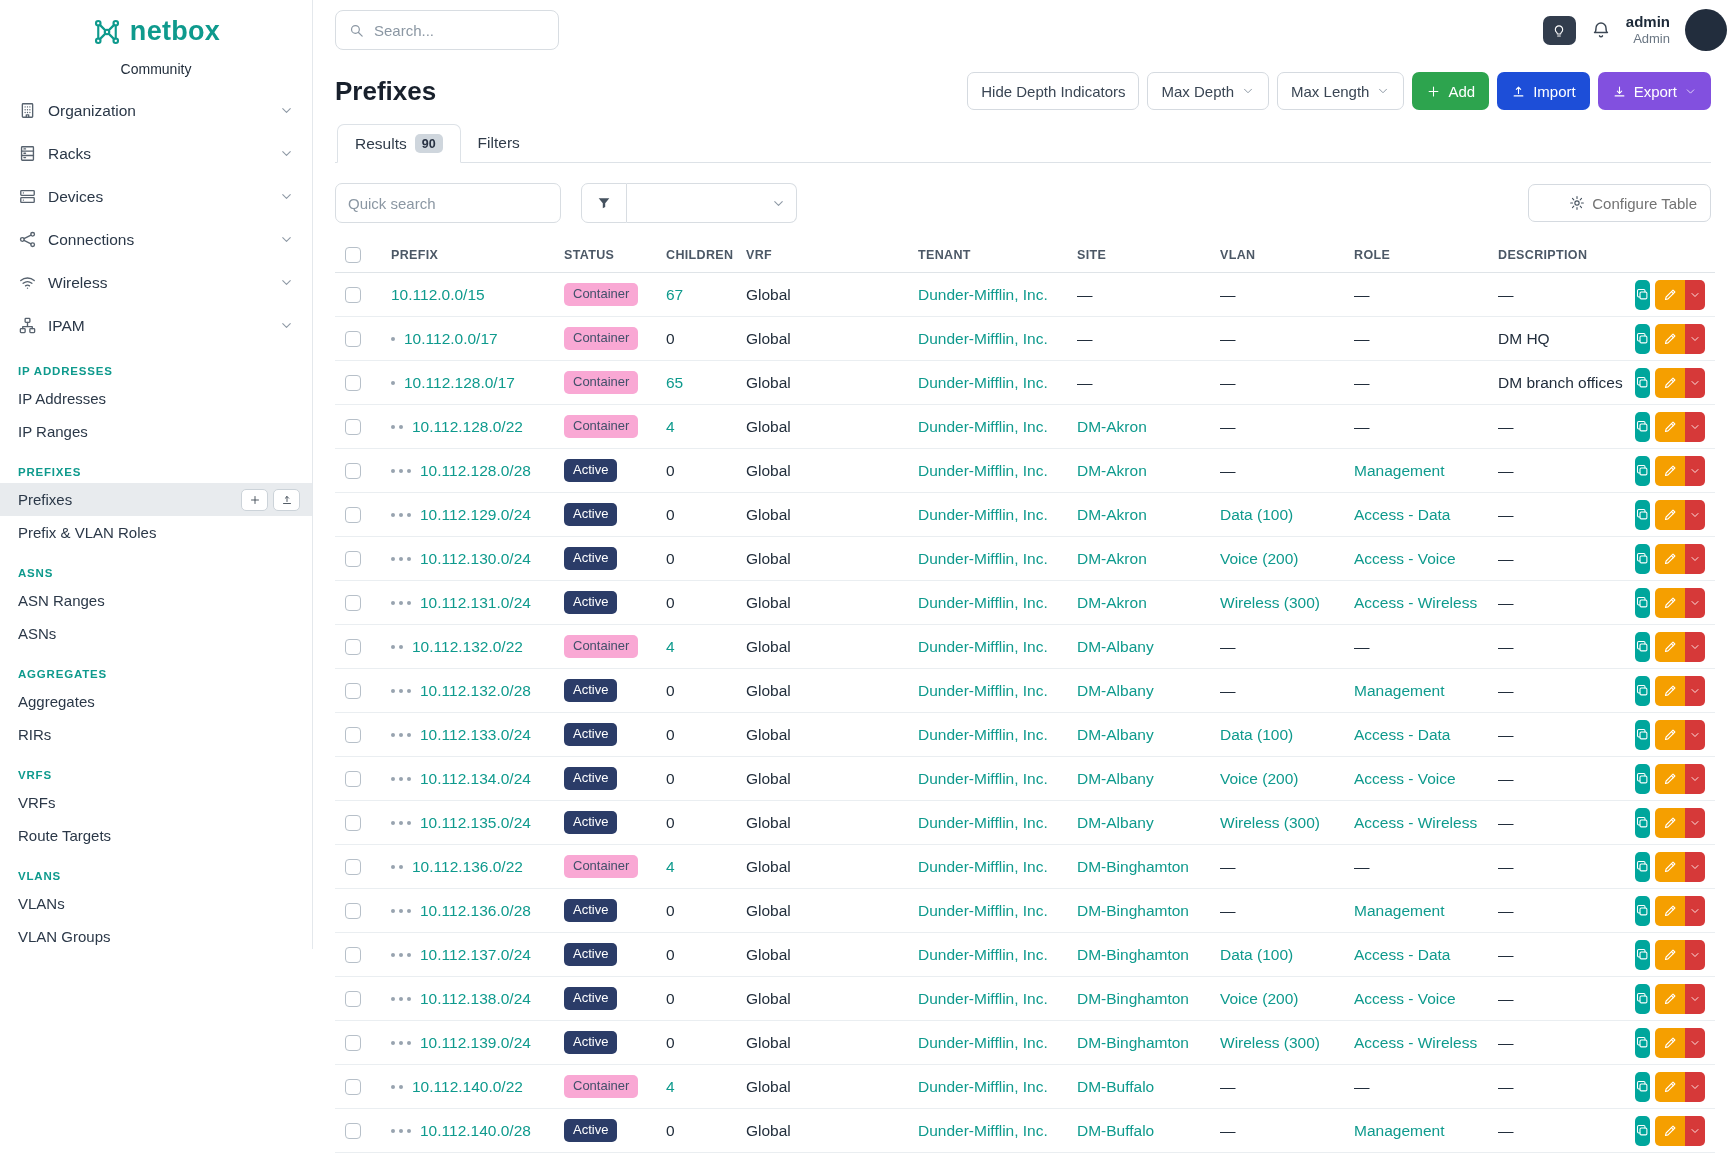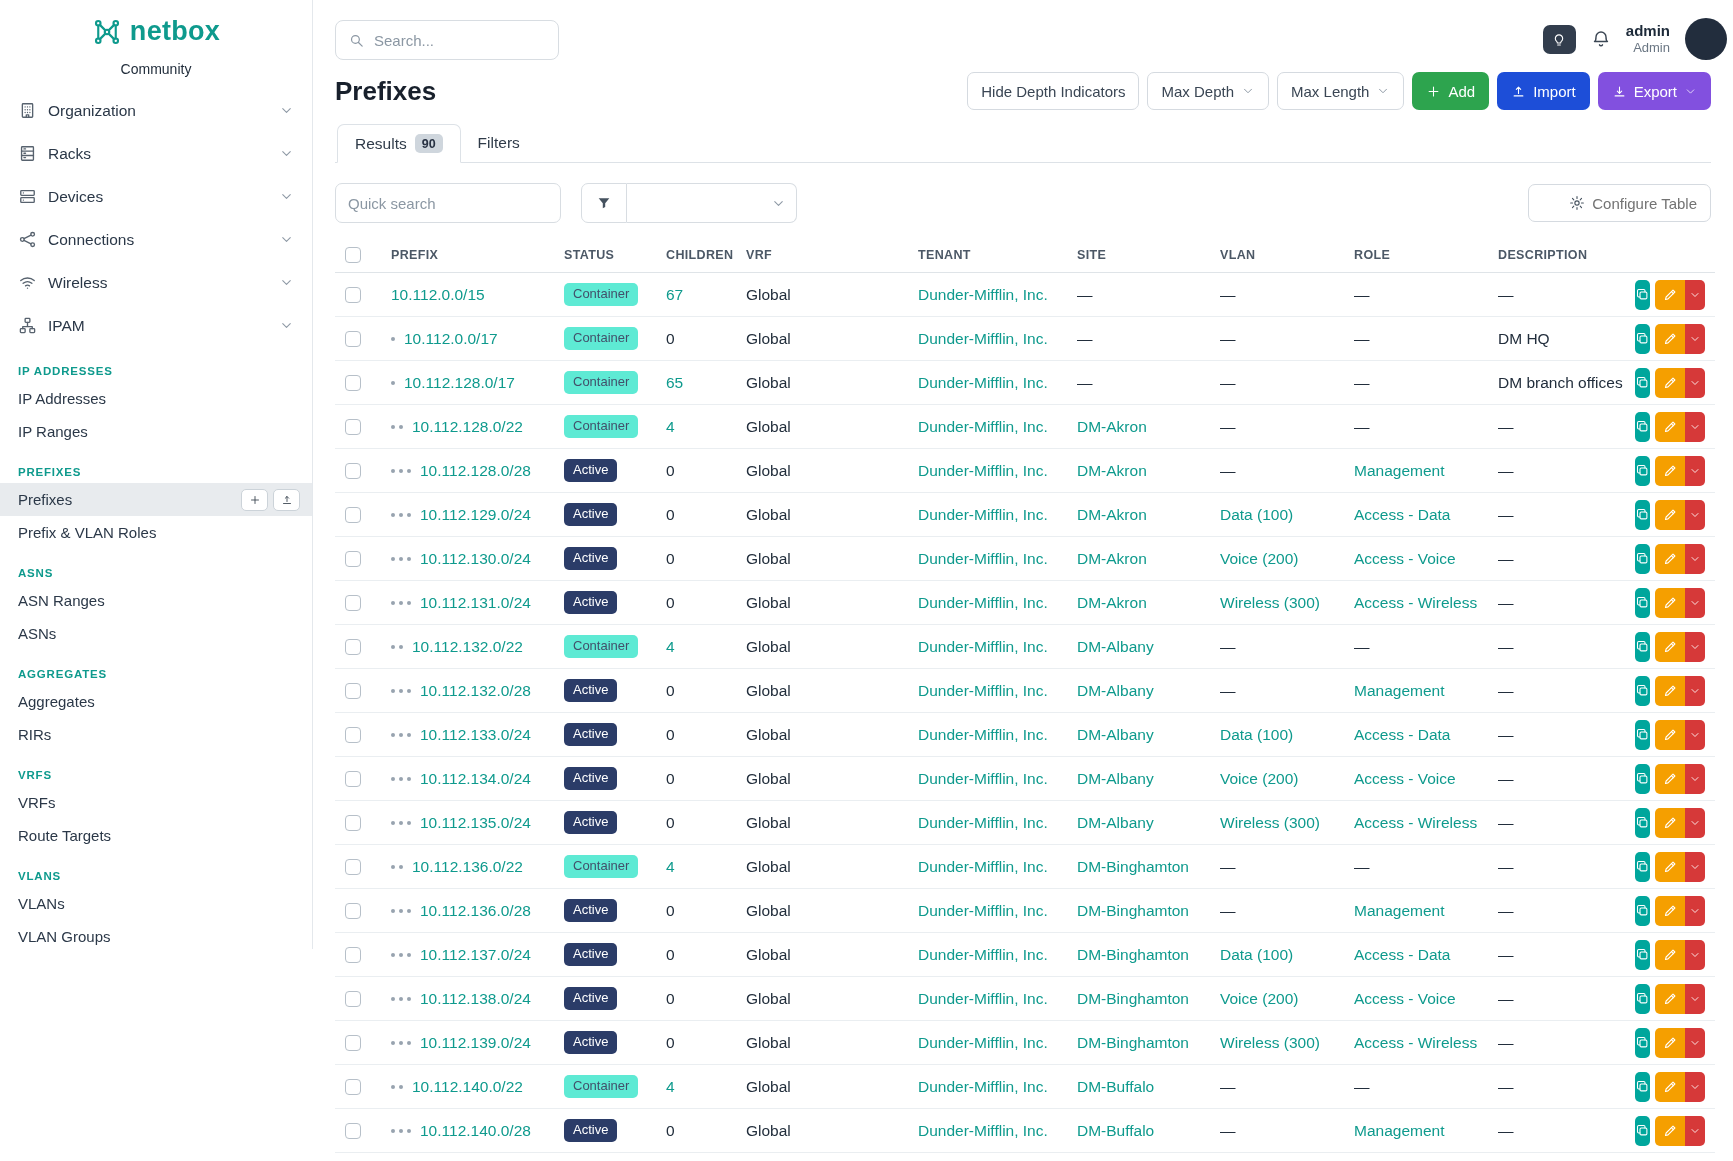--- a/index.html
+++ b/index.html
@@ -16,21 +16,21 @@
   .nav-ic { color: #57626e; display: flex; }
   .nav-chev { margin-left: auto; color: #8e99a5; display: flex; }
   .nav-sec { margin-top: 13px; padding: 5px 18px; font-size: 11.5px; font-weight: 700; letter-spacing: .8px; color: #0e9a8d; }
   .nav-sub { height: 33px; display: flex; align-items: center; padding: 0 12px 0 18px; font-size: 15px; color: #2b3848; cursor: pointer; }
   .nav-sub.active { background: #e8ebee; }
   .sub-actions { margin-left: auto; display: flex; gap: 5px; }
   .mini-btn { width: 27px; height: 22px; border: 1px solid #ccd3d9; background: #fff; border-radius: 5px; display: flex; align-items: center; justify-content: center; color: #333e4a; cursor: pointer; padding: 0; }
 
   
   .main { flex: 1; min-width: 0; display: flex; flex-direction: column; }
-  .topbar { height: 60px; display: flex; align-items: flex-end; padding: 0 22px; }
+  .topbar { height: 60px; display: flex; align-items: center; padding: 0 22px; }
   .search-box { width: 224px; height: 40px; border: 1px solid #d8dde2; border-radius: 8px; display: flex; align-items: center; gap: 9px; padding: 0 12px; color: #8b97a3; background: #fff; }
   .search-box input { border: none; outline: none; flex: 1; min-width: 0; font-size: 15px; font-family: inherit; color: #1d2a39; background: transparent; }
   .search-box input::placeholder { color: #8b97a3; }
   .topbar-right { margin-left: auto; display: flex; align-items: center; gap: 15px; }
   .bulb-btn { width: 33px; height: 29px; border: none; border-radius: 7px; background: #323d4d; color: #fff; display: flex; align-items: center; justify-content: center; cursor: pointer; }
   .bell { color: #3c4754; display: flex; cursor: pointer; }
   .user-meta { text-align: right; line-height: 1.25; cursor: pointer; }
   .user-name { font-weight: 700; font-size: 15px; color: #1d2a39; }
   .user-role { font-size: 13px; color: #6a7683; }
   .avatar { width: 42px; height: 42px; border-radius: 50%; background: #222d3d; margin-right: -16px; flex-shrink: 0; cursor: pointer; }
@@ -66,21 +66,21 @@
   .cfg .bicon { color: #46525f; }
 
   
   .tbl-wrap { margin-top: 14px; }
   table { width: 100%; border-collapse: collapse; table-layout: fixed; }
   th { font-size: 12.5px; font-weight: 700; color: #4c5866; text-align: left; padding: 10px 10px 9px; border-bottom: 1px solid #dfe4e8; letter-spacing: .35px; white-space: nowrap; cursor: pointer; }
   td { height: 44px; padding: 0 10px; border-bottom: 1px solid #eaeef1; font-size: 15.5px; white-space: nowrap; overflow: hidden; vertical-align: middle; }
   .lnk { color: #0e9a8d; text-decoration: none; cursor: pointer; }
   .dash, .plain { color: #222e3c; }
   .badge { display: inline-block; font-size: 13px; padding: 4px 9px; border-radius: 5px; line-height: 1.15; }
-  .badge-container { background: #5eead4; color: #42506a; }
+  .badge-container { background: #f9a8d4; color: #42506a; }
   .badge-active { background: #2b3c68; color: #fff; }
   .dots { display: inline-flex; gap: 4px; margin-right: 9px; vertical-align: middle; }
   .dot { width: 4px; height: 4px; border-radius: 50%; background: #98a3af; }
   input[type=checkbox] { appearance: none; width: 16px; height: 16px; border: 1px solid #b7c0c9; border-radius: 4px; background: #fff; cursor: pointer; vertical-align: middle; }
   .acts { display: flex; justify-content: flex-end; align-items: center; gap: 5px; }
   .act { height: 30px; border: none; display: flex; align-items: center; justify-content: center; color: #fff; cursor: pointer; padding: 0; }
   .act.copy { width: 30px; background: #00a69c; border-radius: 5px; }
   .split { display: flex; }
   .act.edit { width: 30px; background: #f59f00; border-radius: 5px 0 0 5px; }
   .act.caret { width: 20px; background: #d63939; border-radius: 0 5px 5px 0; }

